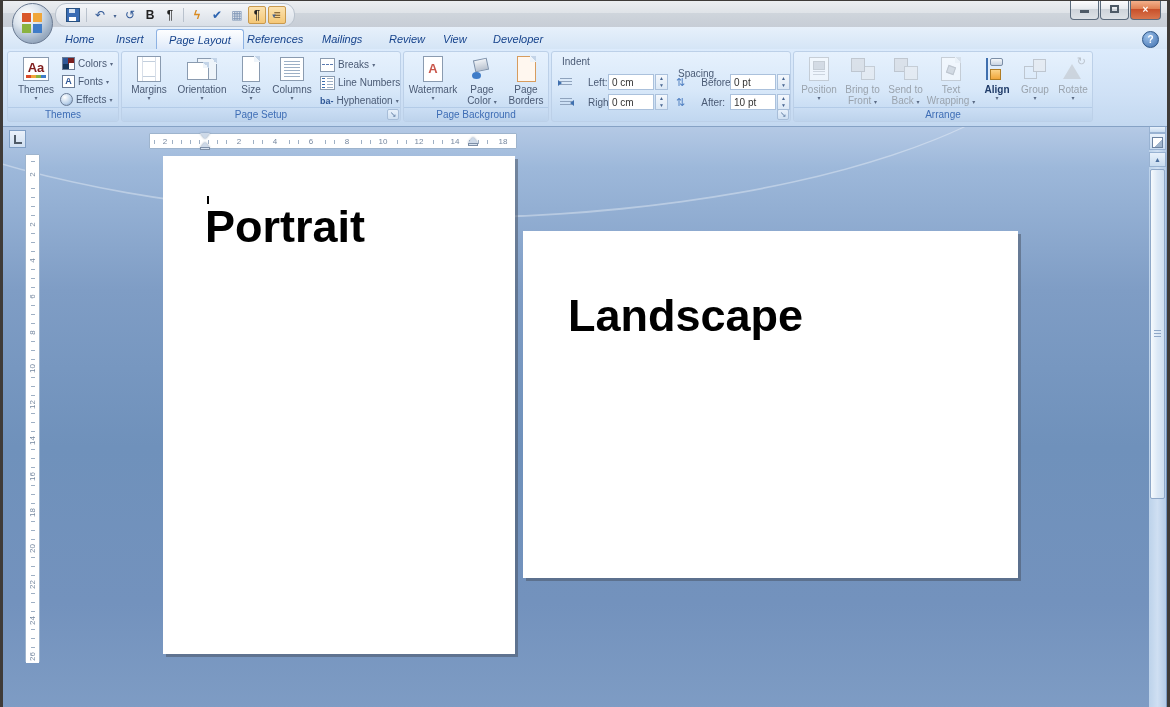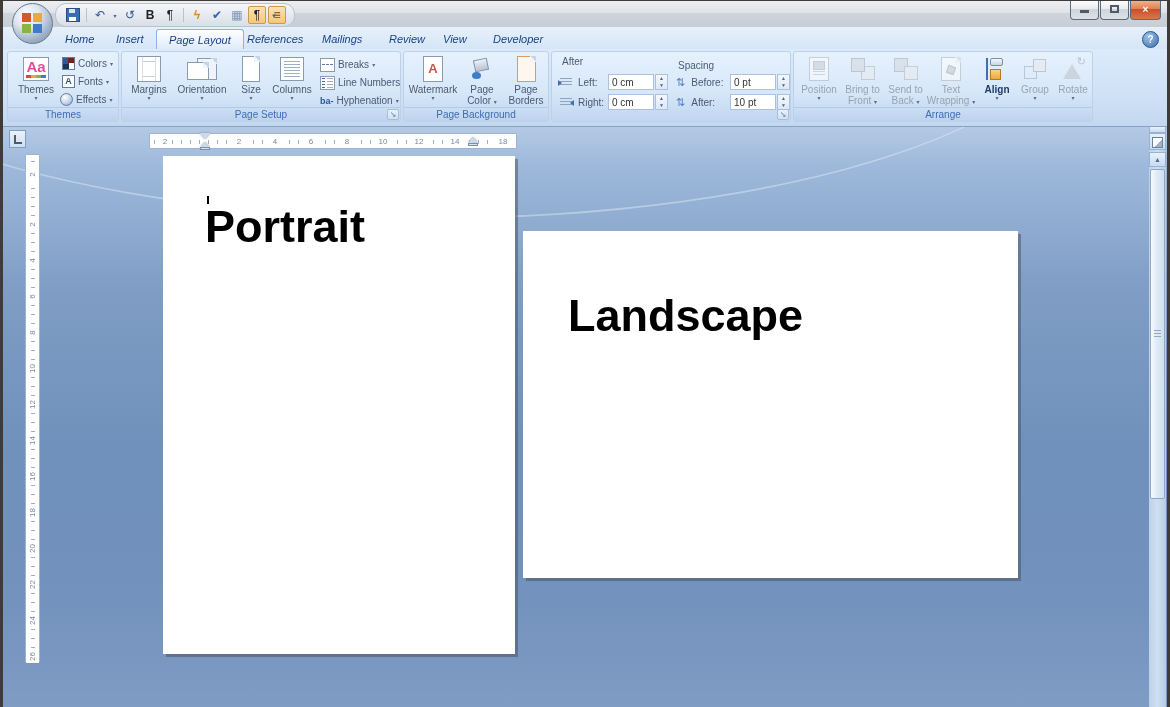--- a/index.html
+++ b/index.html
@@ -68,21 +68,21 @@
   .gray .blabel,.gray.menubtn,.gray{color:#9aa3ad;}
   .gray .bicon{opacity:.5;filter:grayscale(60%);}
 
   .pg{background:#fff;border:1px solid #8a9bb0;box-sizing:border-box;position:relative;}
   .fold:after{content:"";position:absolute;right:-1px;top:-1px;width:6px;height:6px;
     background:linear-gradient(225deg,#c3d4e8 50%,#eef4fa 50%);}
   .sq{position:absolute;box-sizing:border-box;}
 
   
   .phead{position:absolute;font-size:10px;color:#4a5a74;}
-  .prow{position:absolute;height:17px;display:flex;align-items:center;gap:6px;font-size:10px;color:#4a5a74;}
+  .prow{position:absolute;height:17px;display:flex;align-items:center;gap:16px;font-size:10px;color:#4a5a74;}
   .spinval{width:46px;height:16px;border:1px solid #abc1dc;background:#fff;font-size:10px;color:#333;
     padding:0 3px;box-sizing:border-box;font-family:"Liberation Sans",sans-serif;}
   .spinner{display:flex;flex-direction:column;width:13px;height:16px;border:1px solid #abc1dc;background:linear-gradient(#f4f8fd,#dce8f5);box-sizing:border-box;}
   .spinner span{flex:1;font-size:5px;line-height:6px;text-align:center;color:#4a6792;}
   .glyphicon{color:#4f7fc1;font-size:11px;}
   .linesicon{width:12px;height:9px;background:repeating-linear-gradient(#8fa3bd 0 1px,transparent 1px 3px);position:relative;}
   .linesicon i{position:absolute;width:0;height:0;border-style:solid;}
 
   
   .docarea{position:absolute;left:0;top:126px;width:100%;height:581px;overflow:hidden;
@@ -197,21 +197,21 @@
     <span class="tab" style="left:478px;"><span>Developer</span></span>
     <span class="helpbtn"><span>?</span></span>
   </div>
 
   <div class="ribbon">
 
     <div class="group" style="left:4px;width:112px;">
       <div class="bigbtn" style="left:6px;width:44px;">
         <div class="bicon">
           <div class="pg" style="width:26px;height:24px;text-align:center;">
-            <span style="font-size:15px;color:#ec4899;font-weight:bold;">Aa</span>
+            <span style="font-size:13px;color:#7f1d1d;font-weight:bold;">Aa</span>
             <div style="position:absolute;left:2px;bottom:2px;right:2px;height:3px;background:linear-gradient(90deg,#d94a2a 0 25%,#f0a63a 0 50%,#8ab33f 0 75%,#3f7cc8 0);"></div>
           </div>
         </div>
         <div class="blabel">Themes</div>
         <div class="barrow">▾</div>
       </div>
       <div class="menubtn" style="left:54px;top:3px;">
         <span style="display:inline-block;width:11px;height:11px;background:conic-gradient(#7a1f1f 0 25%,#fff 0 50%,#16365c 0 75%,#2f5796 0);border:1px solid #6b7c96;"></span>
         <span>Colors</span>
             <span class="marrow">▾</span>
@@ -316,22 +316,22 @@
         <div class="bicon">
           <div class="pg fold" style="width:19px;height:26px;border:1px solid #d79c5e;background:#fff7ef;"></div>
         </div>
         <div class="blabel"><span>Page</span><br>
           <span>Borders</span></div>
       </div>
       <div class="glabel">Page Background</div>
     </div>
 
     <div class="group" style="left:548px;width:240px;">
-      <div class="phead" style="left:10px;top:4px;">After</div>
-      <div class="phead" style="left:126px;top:8px;">Spacing</div>
+      <div class="phead" style="left:10px;top:4px;">Indent</div>
+      <div class="phead" style="left:126px;top:16px;">Spacing</div>
 
       <div class="prow" style="left:8px;top:22px;">
         <span class="linesicon">
               <i style="left:-2px;top:2px;border-width:3px 0 3px 4px;border-color:transparent transparent transparent #3f6fae;"></i>
             </span>
         <span>Left:</span>
       </div>
       <input class="spinval" style="position: absolute; left: 56px; top: 22px;" readonly="" value="0 cm">
       <span class="spinner" style="position:absolute;left:103px;top:22px;">
         <span>▲</span>

